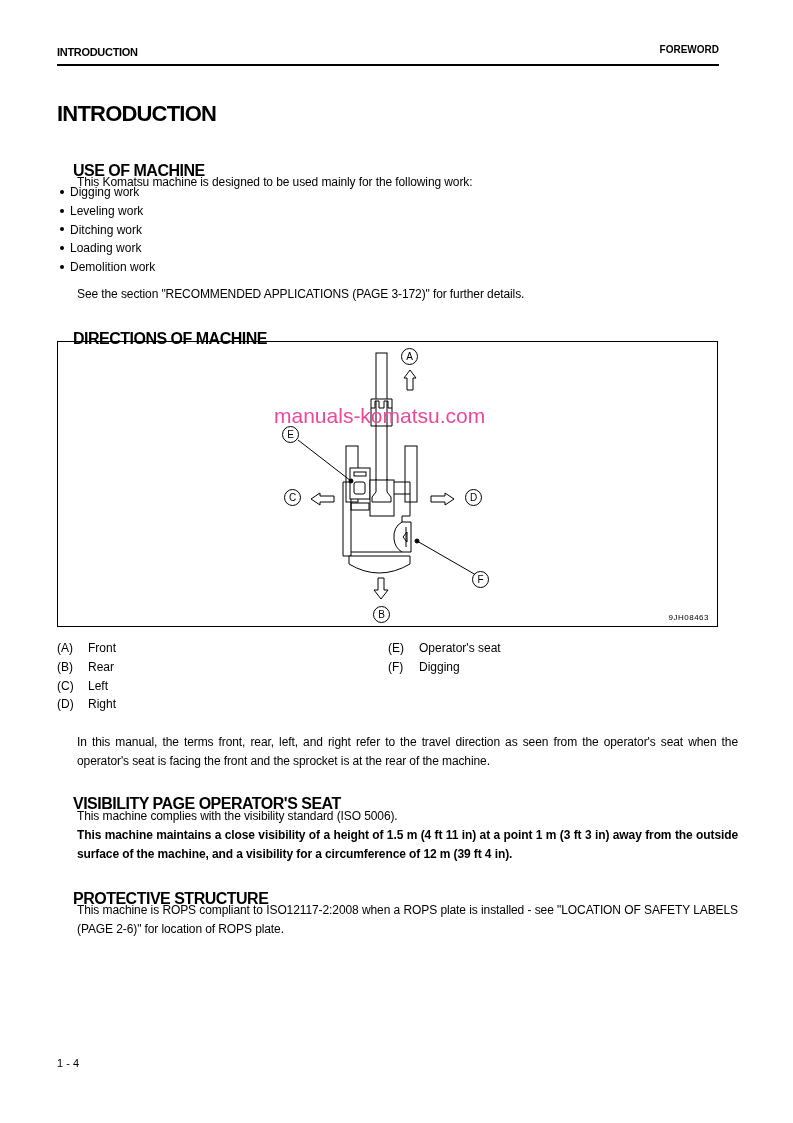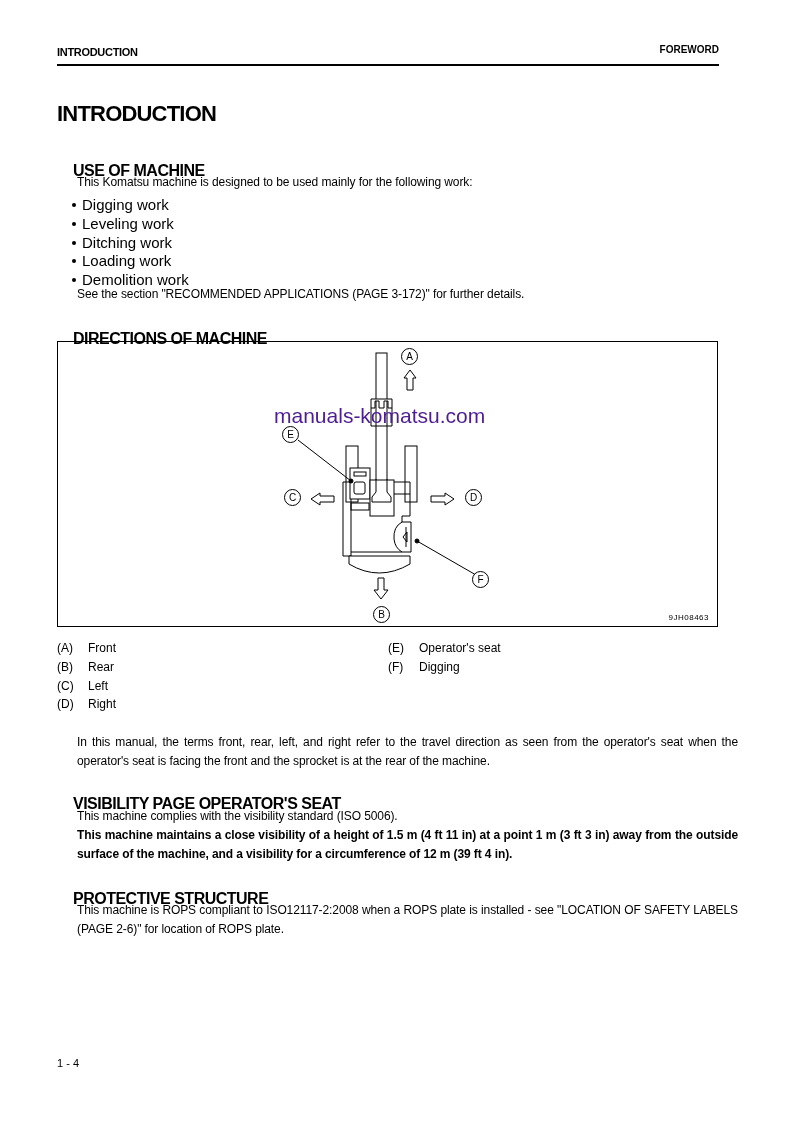--- a/index.html
+++ b/index.html
@@ -3,26 +3,26 @@
 <meta charset="utf-8">
 <style>
   html, body { margin: 0; padding: 0; background: #ffffff; }
   body { width: 793px; height: 1123px; position: relative; font-family: "Liberation Sans", sans-serif; color: #000; overflow: hidden; }
   .hdr-left { position: absolute; left: 57px; top: 46px; font-size: 11px; font-weight: bold; letter-spacing: -0.3px; }
   .hdr-right { position: absolute; right: 74px; top: 44px; font-size: 10px; font-weight: bold; }
   .hdr-rule { position: absolute; left: 57px; top: 64px; width: 662px; height: 2px; background: #000; }
   .title { position: absolute; left: 57px; top: 101px; font-size: 22px; font-weight: bold; letter-spacing: -0.8px; margin: 0; }
   .h2 { position: absolute; left: 57px; font-size: 16px; font-weight: bold; letter-spacing: -0.5px; margin: 16px; }
   .p { position: absolute; left: 69px; font-size: 12px; line-height: 19px; margin: 8px; letter-spacing: -0.1px; }
-  .bullets { position: absolute; left: 60px; top: 183px; margin: 12px; padding: 0; list-style: none; font-size: 15px; }
+  .bullets { position: absolute; left: 60px; top: 183px; margin: 0; padding: 0; list-style: none; font-size: 12px; }
   .bullets li { height: 18.8px; line-height: 19px; }
   .bullets li .dot { display: inline-block; width: 4px; height: 4px; border-radius: 50%; background: #000; margin-right: 6px; vertical-align: middle; position: relative; top: -1px; }
   .figure { position: absolute; left: 57px; top: 341px; width: 661px; height: 286px; border: 1px solid #000; box-sizing: border-box; }
   .fig-code { position: absolute; right: 8px; bottom: 4px; font-size: 8px; letter-spacing: 0.5px; }
-  .watermark { position: absolute; left: 216px; top: 62px; font-size: 21px; color: #4c1d95; letter-spacing: 0; background: transparent; }
+  .watermark { position: absolute; left: 216px; top: 62px; font-size: 21px; color: #ec4899; letter-spacing: 0; background: transparent; }
   .legend { position: absolute; font-size: 12px; line-height: 18.8px; }
   .legend .row { display: flex; height: 18.8px; }
   .legend .key { width: 31px; }
   .justify { text-align: justify; width: 661px; }
   .page-num { position: absolute; left: 57px; top: 1057px; font-size: 11px; }
 </style>
 </head>
 <body>
 
 <div class="hdr-left">INTRODUCTION</div>

